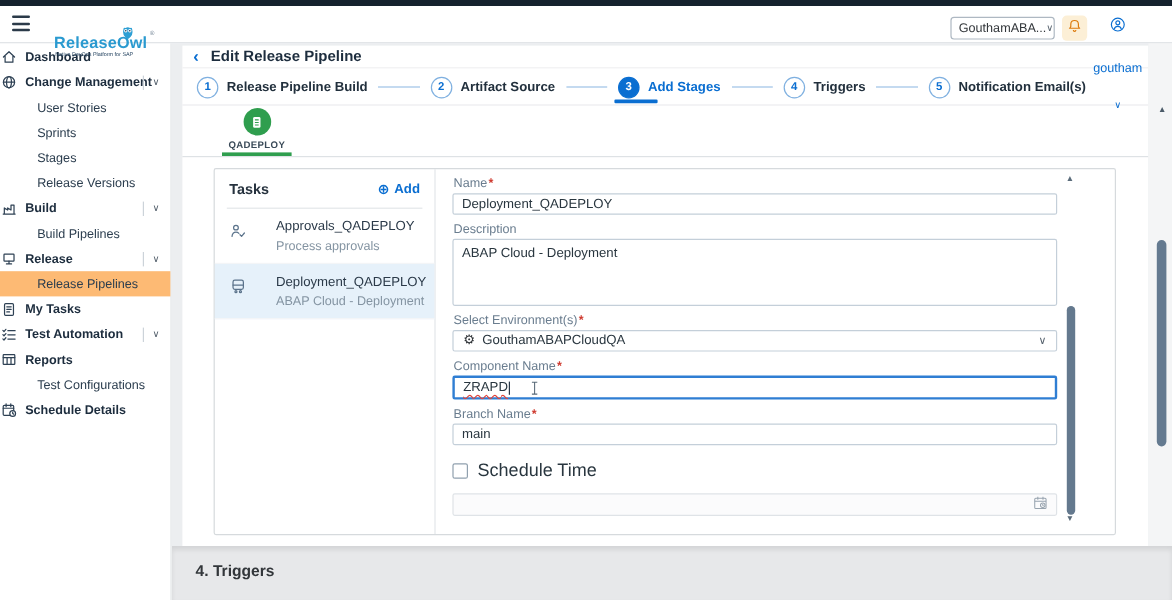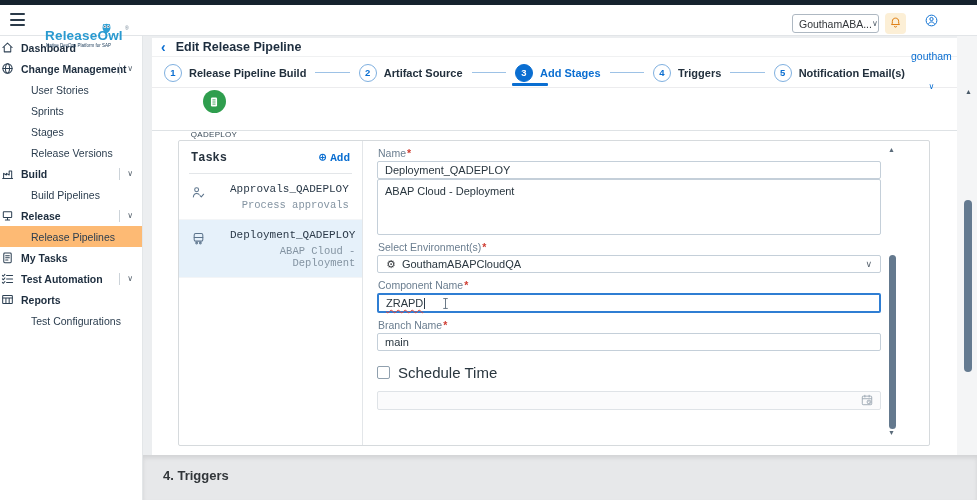--- a/index.html
+++ b/index.html
@@ -44,34 +44,34 @@
   .step-label{font-size:11px;font-weight:bold;color:#22303d;white-space:nowrap;}
   .step.active .step-circle{background:#0a6ed1;border-color:#0a6ed1;color:#fff;}
   .step.active .step-label{color:#0a6ed1;}
   .step-underline{position:absolute;left:-3px;bottom:1px;width:36px;height:3px;background:#0a6ed1;border-radius:1px;display:none;}
   .step.active .step-underline{display:block;}
   .connector{flex:1;height:1px;background:#9dc2e6;margin:0 9px;min-width:12px;}
   
   .tab-area{position:absolute;left:0;top:50px;width:100%;height:43px;border-bottom:1px solid #dee2e5;box-sizing:border-box;}
   .stage-tab{position:absolute;left:31px;top:2px;width:62px;display:flex;flex-direction:column;align-items:center;cursor:pointer;}
   .stage-circle{width:23px;height:23px;border-radius:50%;background:#2f9e4e;display:flex;align-items:center;justify-content:center;}
-  .stage-label{margin-top:17px;font-size:8px;font-weight:normal;color:#3a4a58;letter-spacing:.3px;}
+  .stage-label{margin-top:3px;font-size:8px;font-weight:bold;color:#3a4a58;letter-spacing:.3px;}
   .stage-underline{margin-top:2px;width:58px;height:3px;background:#2f9e4e;}
   
   .card{position:absolute;left:26px;top:102px;width:752px;height:306px;border:1px solid #d6dadd;border-radius:2px;background:#fff;box-sizing:border-box;}
-  .tasks-col{position:absolute;left:0;top:0;width:184px;height:100%;border-right:1px solid #e3e6e9;box-sizing:border-box;font-family:Liberation Mono, monospace;}
+  .tasks-col{position:absolute;left:0;top:0;width:184px;height:100%;border-right:1px solid #e3e6e9;box-sizing:border-box;}
   .tasks-head{display:flex;justify-content:space-between;align-items:center;margin:0 10px;padding:10px 2px 8px 2px;border-bottom:1px solid #e3e6e9;}
   .tasks-title{font-size:12px;font-weight:bold;color:#26323e;}
   .add-btn{display:flex;align-items:center;gap:4px;color:#0a6ed1;font-size:11px;font-weight:bold;cursor:pointer;}
   .add-icn{font-size:12px;line-height:1;}
   .task-row{display:flex;gap:24px;padding:9px 10px 8px 12px;cursor:pointer;border-bottom:1px solid #f3f5f7;}
   .task-row.selected{background:#e6f1fa;}
   .task-icn{width:15px;height:15px;color:#5b738b;margin-top:2px;flex:none;}
   .task-name{font-size:11px;color:#2b3a49;margin-bottom:4px;}
-  .task-desc{font-size:10.5px;color:#8494a2;text-align:right;}
+  .task-desc{font-size:10.5px;color:#8494a2;}
   
   .form-col{position:absolute;left:198px;top:6px;width:504px;}
   .f-label{font-size:10.5px;color:#6a7d8f;margin:0 0 2px 1px;line-height:12px;}
   .f-label.mt{margin-top:6px;}
   .req{color:#cf3b30;margin-left:1px;font-weight:bold;}
   .f-input{height:18px;border:1px solid #c4cfd9;border-radius:2px;font-size:11px;color:#29363f;display:flex;align-items:center;padding:0 7px;background:#fff;box-sizing:border-box;cursor:text;}
   .f-textarea{height:56px;border:1px solid #c4cfd9;border-radius:2px;font-size:11px;color:#29363f;padding:5px 7px;background:#fff;box-sizing:border-box;cursor:text;}
   .f-select{height:18px;border:1px solid #c4cfd9;border-radius:2px;font-size:11px;color:#29363f;display:flex;align-items:center;gap:6px;padding:0 8px;background:#fff;box-sizing:border-box;cursor:pointer;}
   .f-select .gear{font-size:11px;color:#32363a;line-height:1;}
   .f-select .chev{margin-left:auto;font-size:9px;}
@@ -237,20 +237,31 @@
         <span class="icn">
           <svg width="13" height="13" viewBox="0 0 14 14" fill="none" stroke="currentColor" stroke-width="1.1" stroke-linecap="round" stroke-linejoin="round">
             <rect x="1.8" y="2.8" width="10.4" height="8.6" rx=".6"></rect>
             <path d="M1.8 5.4h10.4M5.3 5.4v6M8.8 5.4v6"></path>
           </svg>
         </span>
         <span class="sb-label">Reports</span>
       </div>
       <div class="sb-item child">
         <span class="sb-label">Test Configurations</span>
+      </div>
+      <div class="sb-item parent">
+        <span class="icn">
+          <svg width="13" height="13" viewBox="0 0 14 14" fill="none" stroke="currentColor" stroke-width="1.1" stroke-linecap="round" stroke-linejoin="round">
+            <rect x="1.8" y="3" width="9.4" height="9" rx="1"></rect>
+            <path d="M1.8 5.6h9.4M4.4 1.6v2.6M8.6 1.6v2.6"></path>
+            <circle cx="10.3" cy="10.3" r="2.6" fill="#fff"></circle>
+            <path d="M10.3 9.1v1.3l.9.5"></path>
+          </svg>
+        </span>
+        <span class="sb-label">Schedule Details</span>
       </div>
     </div>
 
   <div class="main-white">
     <div class="page-head">
       <span class="back">‹</span>
       <span class="page-title">Edit Release Pipeline</span>
     </div>
 
     <div class="stepper" id="stepper">
@@ -331,20 +342,21 @@
             </div>
           </div>
       </div>
 
       <div class="form-col">
         <div class="f-label"><span>Name</span><span class="req">*</span></div>
         <div class="f-input">
             <span>Deployment_QADEPLOY</span>
           </div>
 
+        <div class="f-label mt"><span>Description</span></div>
         <div class="f-textarea"><span>ABAP Cloud - Deployment</span></div>
 
         <div class="f-label mt"><span>Select Environment(s)</span><span class="req">*</span></div>
         <div class="f-select">
           <span class="gear">⚙</span>
           <span>GouthamABAPCloudQA</span>
           <span class="chev">∨</span>
         </div>
 
         <div class="f-label mt"><span>Component Name</span><span class="req">*</span></div>

